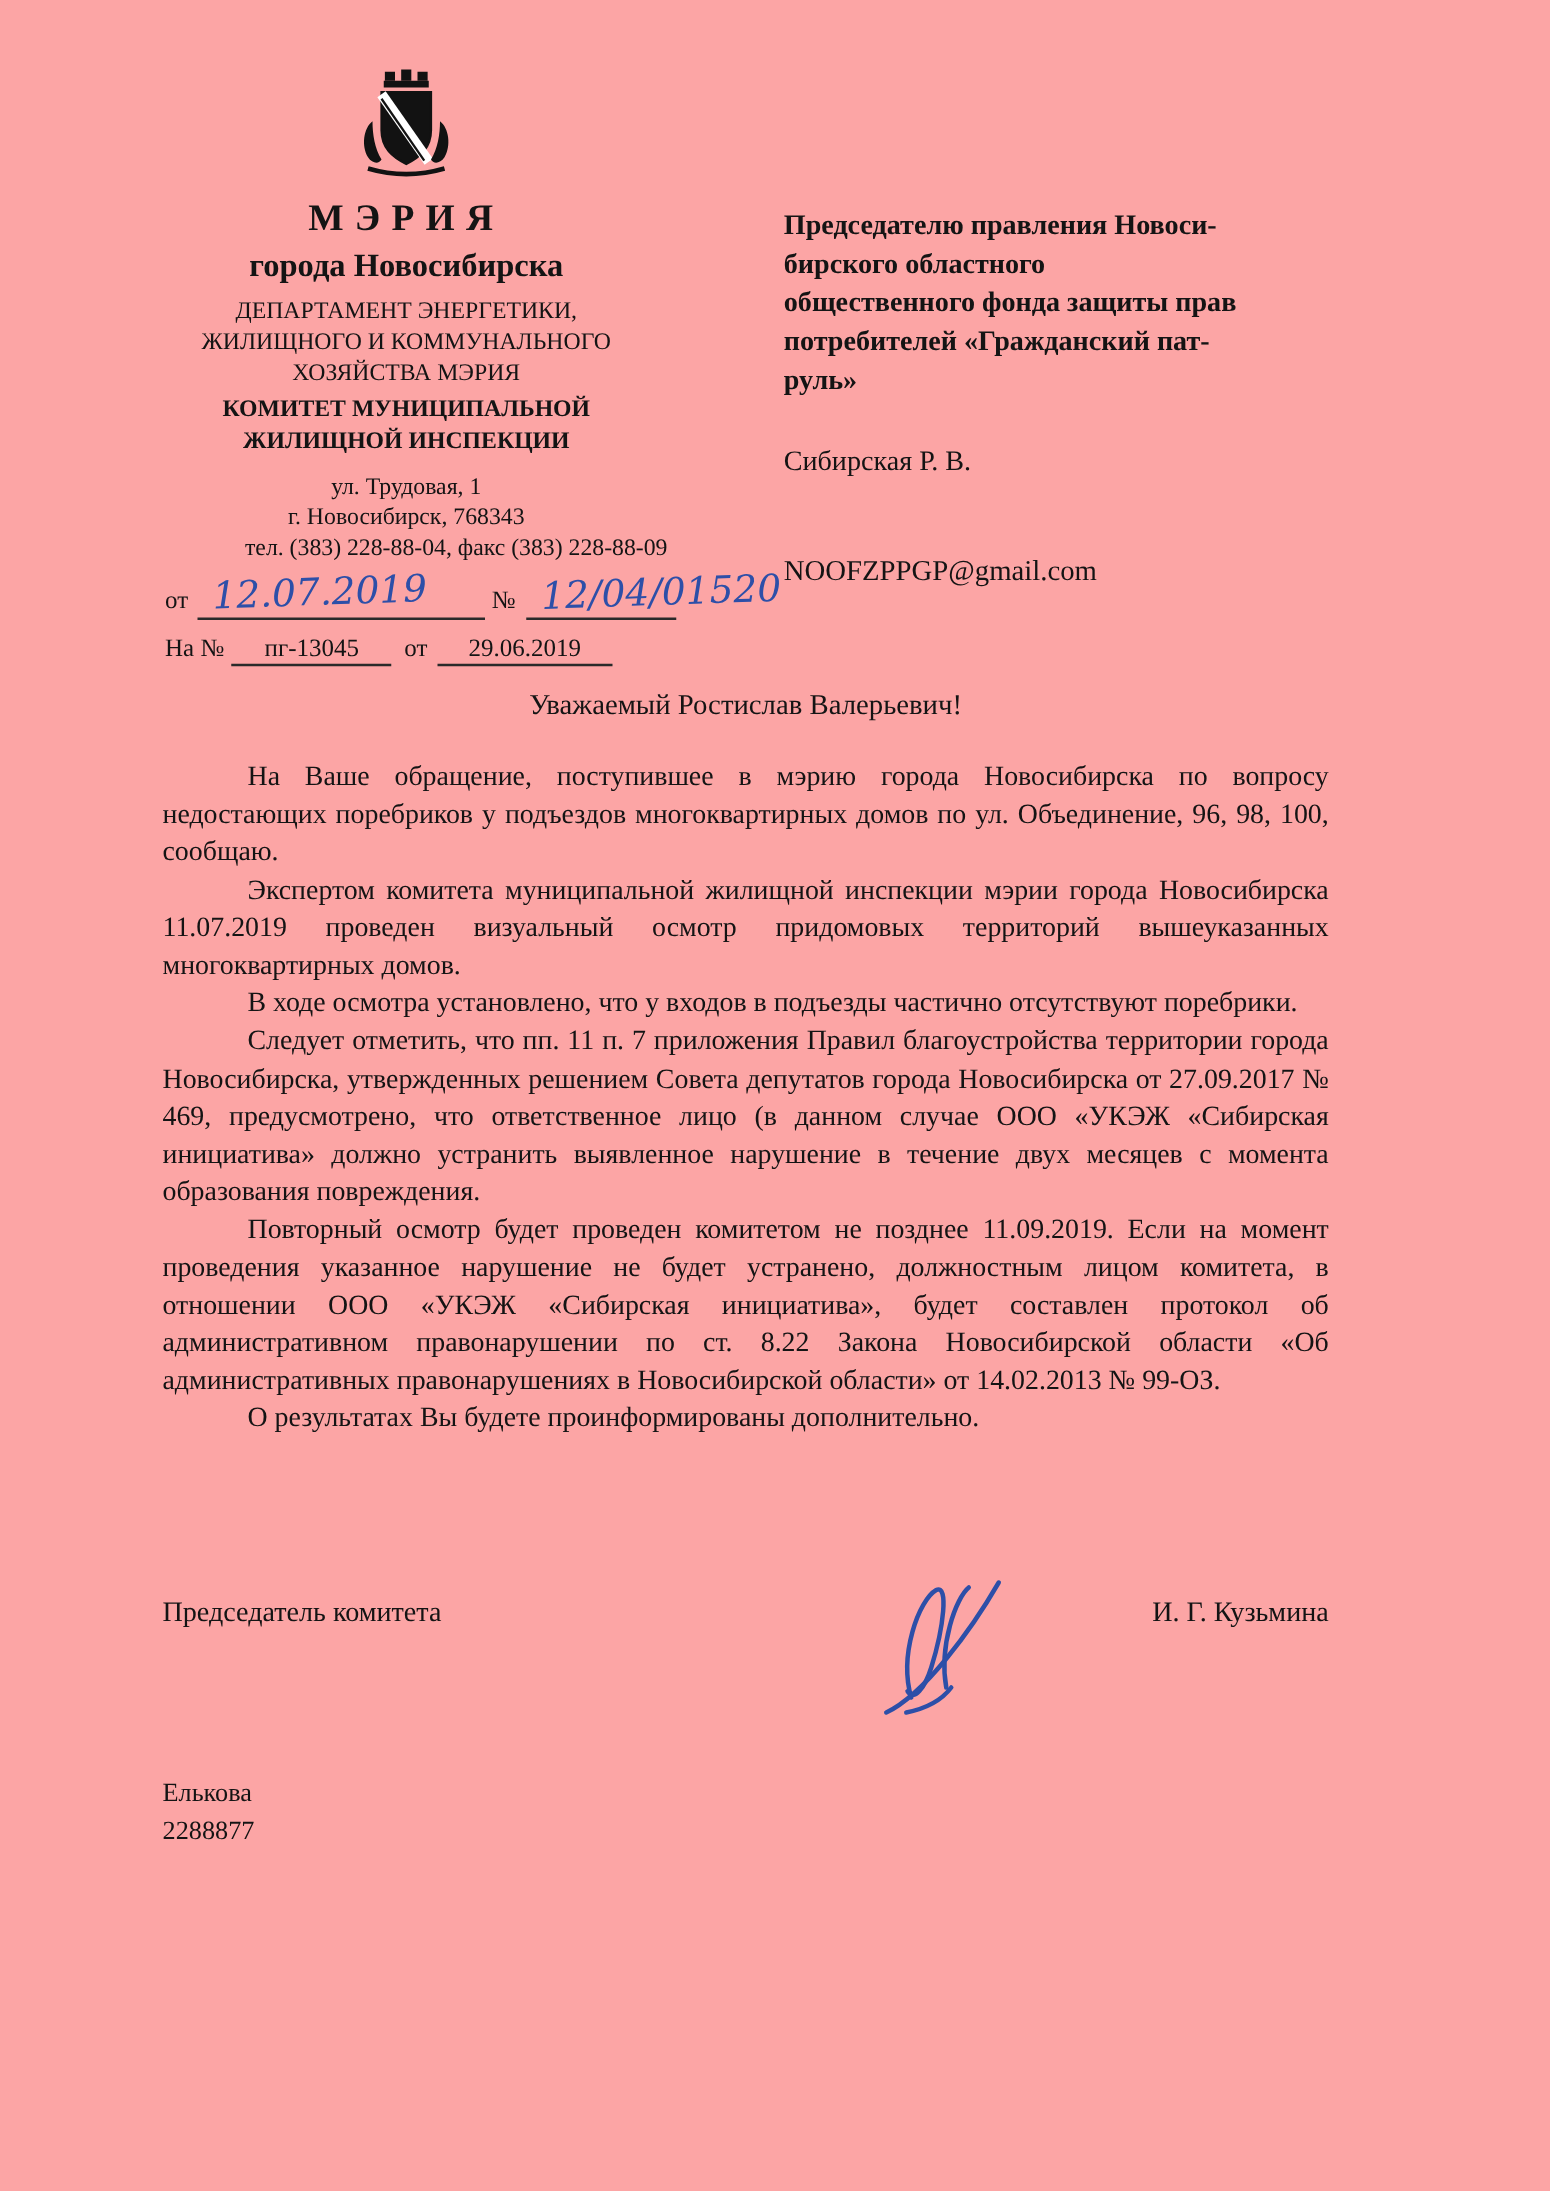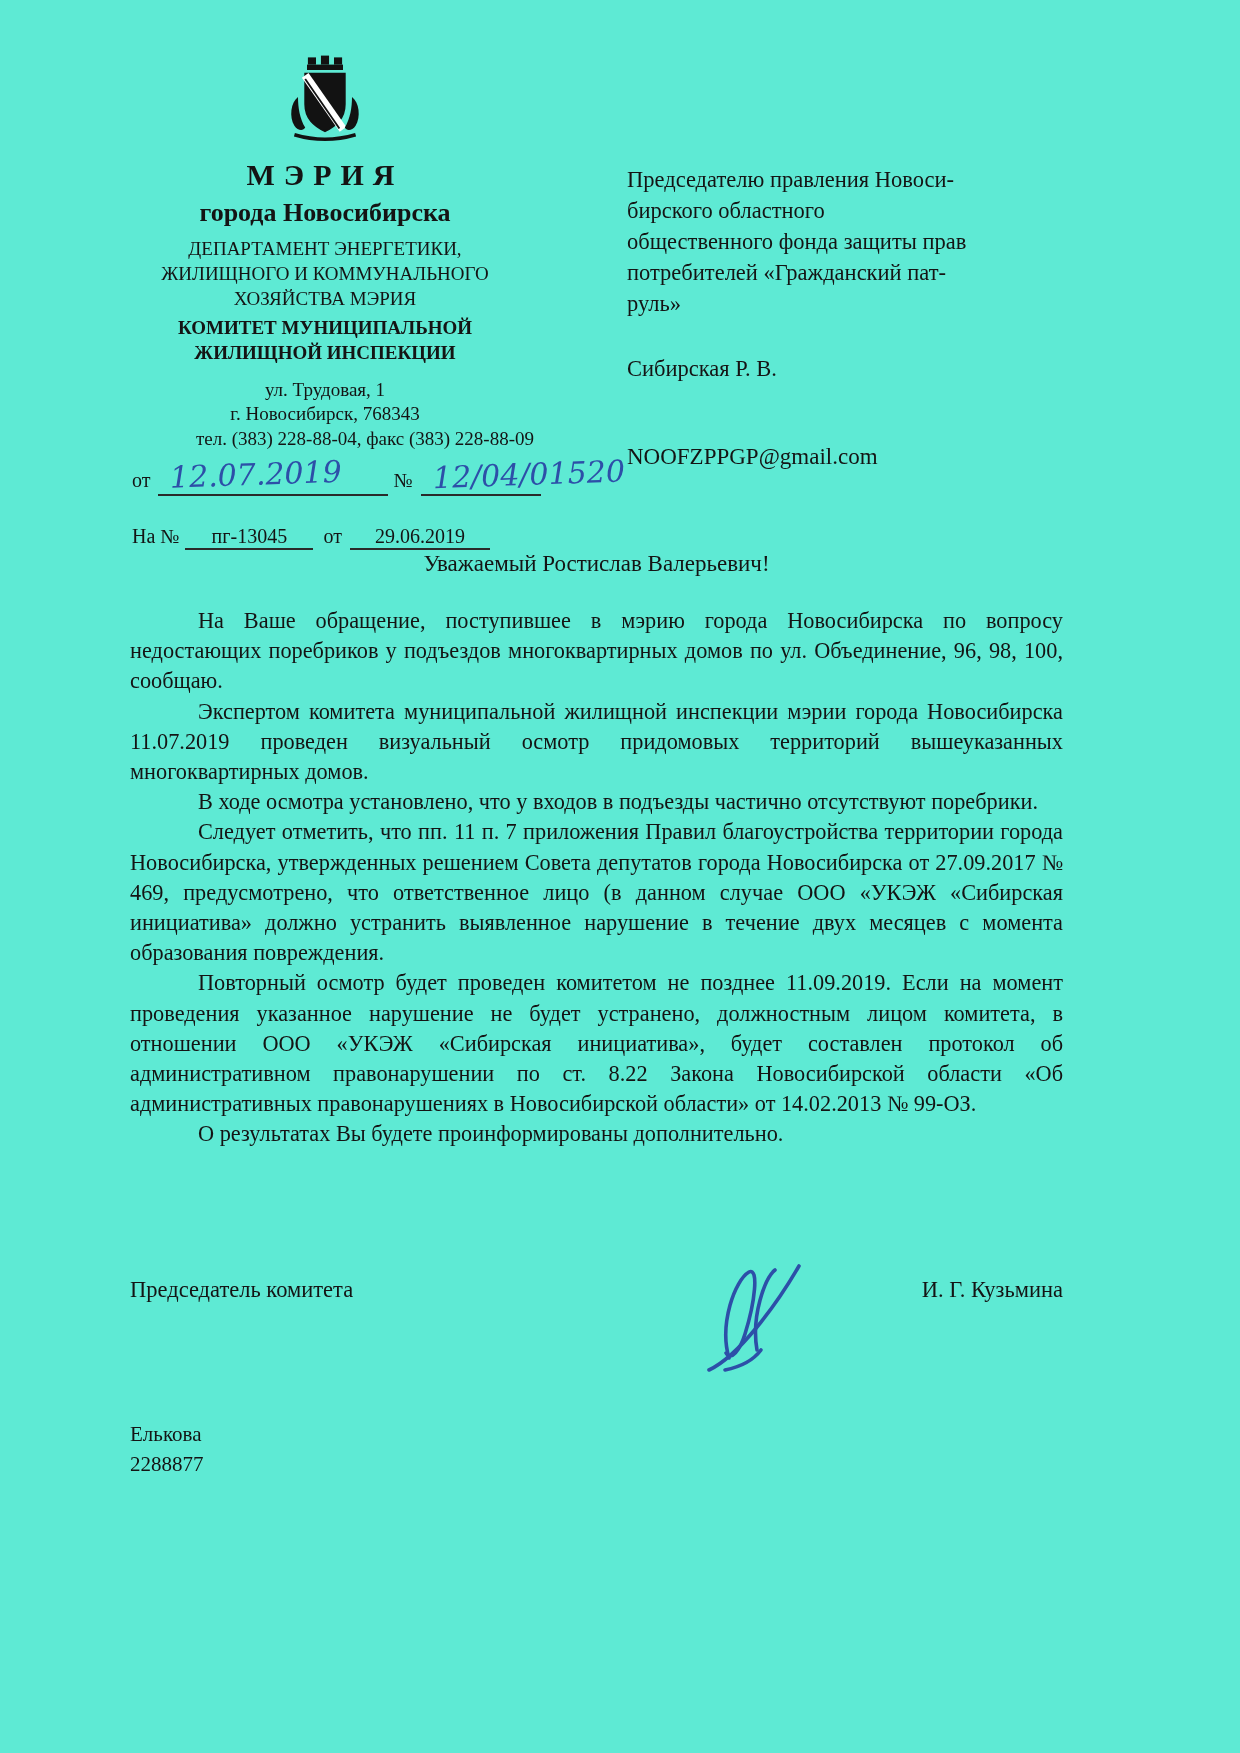--- a/index.html
+++ b/index.html
@@ -1,20 +1,20 @@
 <!DOCTYPE html>
 <html lang="ru" style="--ink: #2d4fa8;"><head>
 <meta charset="utf-8">
 <style>
   html, body { margin: 0; padding: 0; background: #ffffff; }
   .page {
     position: relative;
     width: 1240px;
     height: 1753px;
-    background: #5eead4;
+    background: #fca5a5;
     font-family: "Liberation Serif", serif;
     color: #141414;
     overflow: hidden;
   }
 
   
   .letterhead { position: absolute; top: 52px; left: 0; width: 100%; }
   .left-col { position: absolute; left: 116px; top: 0; width: 418px; text-align: center; }
   .emblem { display: block; margin: 0 auto 16px auto; width: 96px; height: 90px; }
   .org1 { font-size: 30px; font-weight: bold; letter-spacing: 9px; line-height: 34px; }
@@ -41,32 +41,32 @@
     font-family: "DejaVu Serif", serif;
     font-style: italic;
     color: var(--ink, #2d4fa8);
     font-size: 30px;
     display: inline-block;
     white-space: nowrap;
     transform: rotate(-2deg) translateY(-2px);
     padding-left: 12px;
   }
   .ref-row {
-    margin-top: 22px; text-align: left; padding-left: 16px;
+    margin-top: 5px; text-align: left; padding-left: 16px;
     font-size: 20px; white-space: nowrap;
   }
   .typed-line {
     display: inline-block; border-bottom: 2px solid #2a2a2a;
     text-align: center; font-size: 20px;
   }
   .ref-num { min-width: 128px; margin: 0 10px 0 6px; }
   .ref-date { min-width: 140px; margin-left: 8px; }
 
   .right-col { position: absolute; left: 627px; top: 112px; width: 450px; text-align: left; }
-  .recipient-line { font-size: 22.5px; line-height: 31px; }
+  .recipient-line { font-size: 22.5px; line-height: 31px; font-weight: bold; }
   .recipient-name { font-size: 22.5px; line-height: 31px; margin-top: 34px; }
   .recipient-email { font-size: 23px; line-height: 30px; margin-top: 58px; }
 
   
   .salutation {
     position: absolute; top: 551px; left: 130px; width: 933px;
     text-align: center; font-size: 23px;
   }
   .body-text {
     position: absolute; top: 606px; left: 130px; width: 933px;

